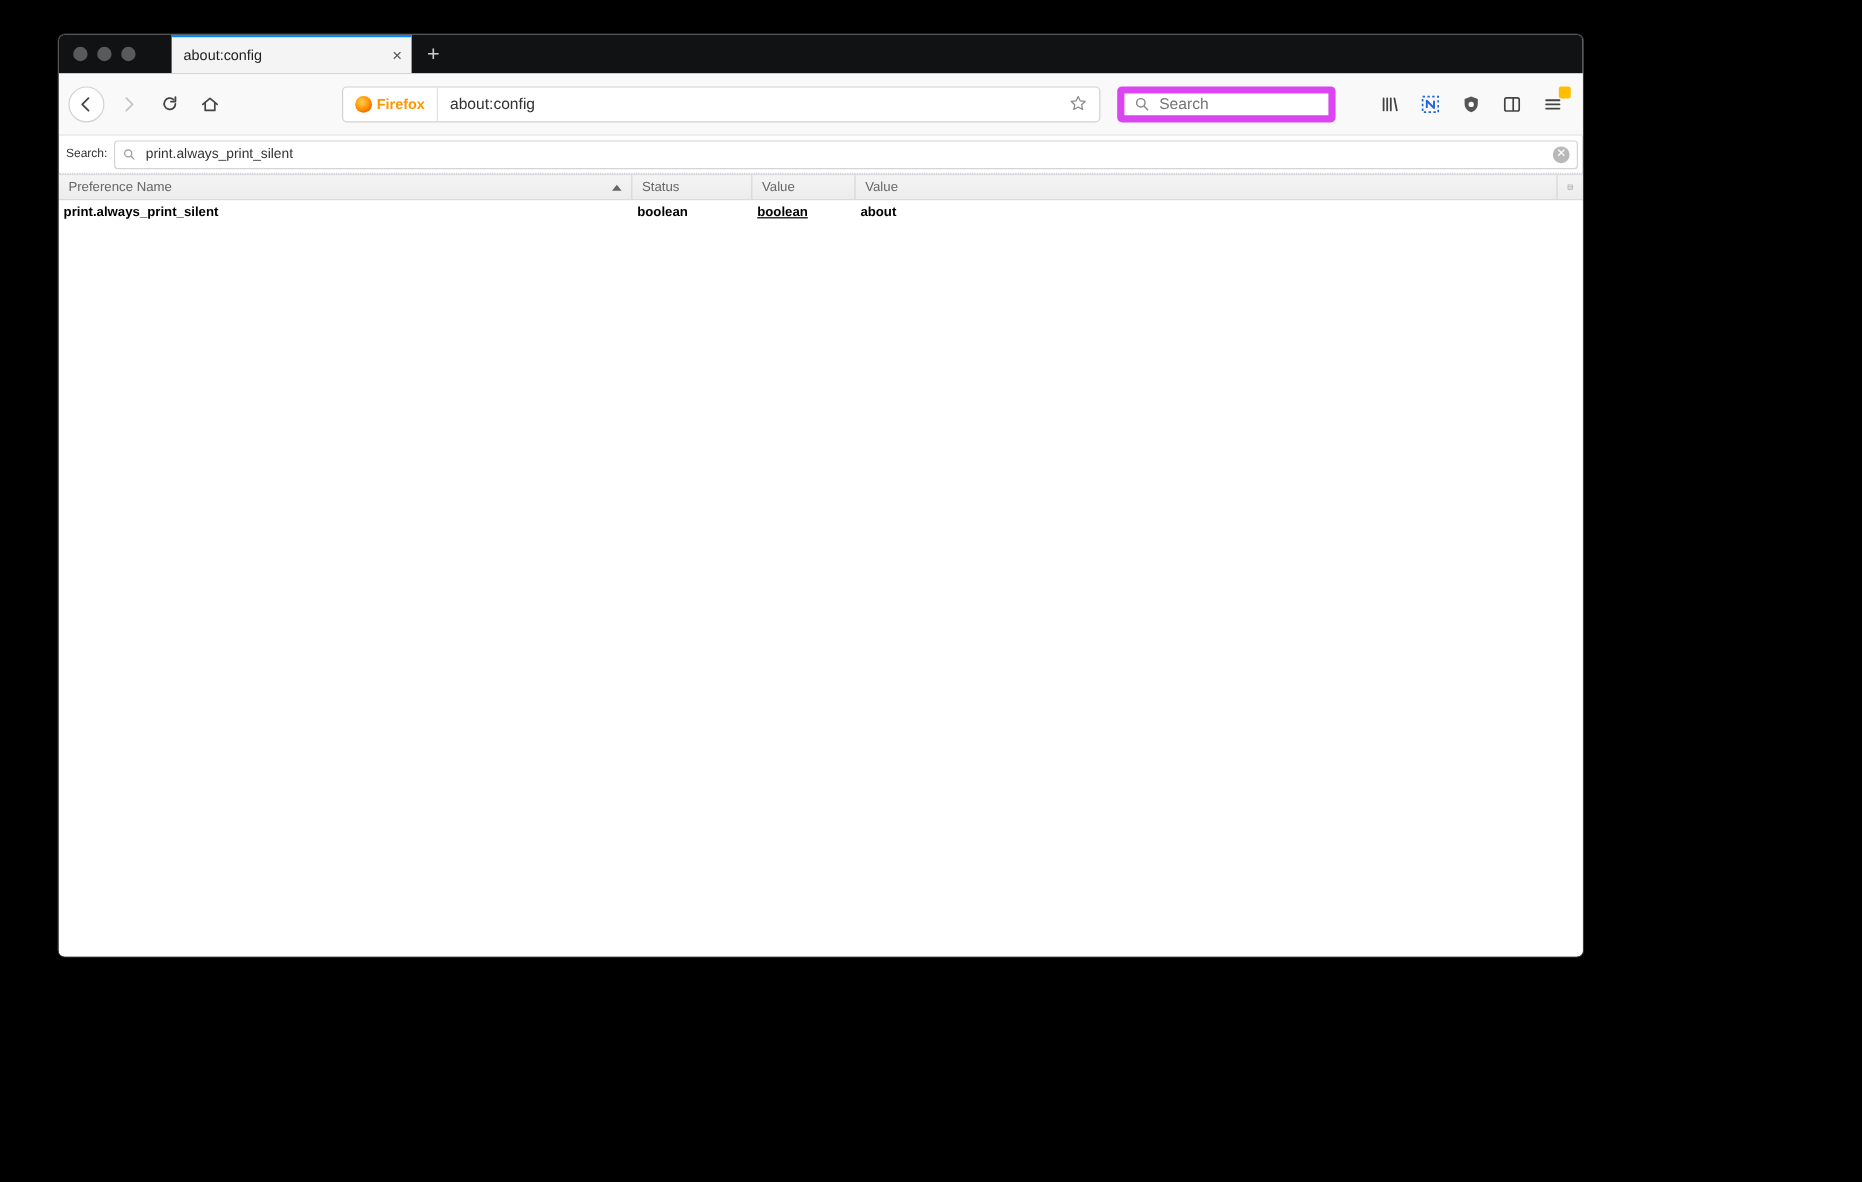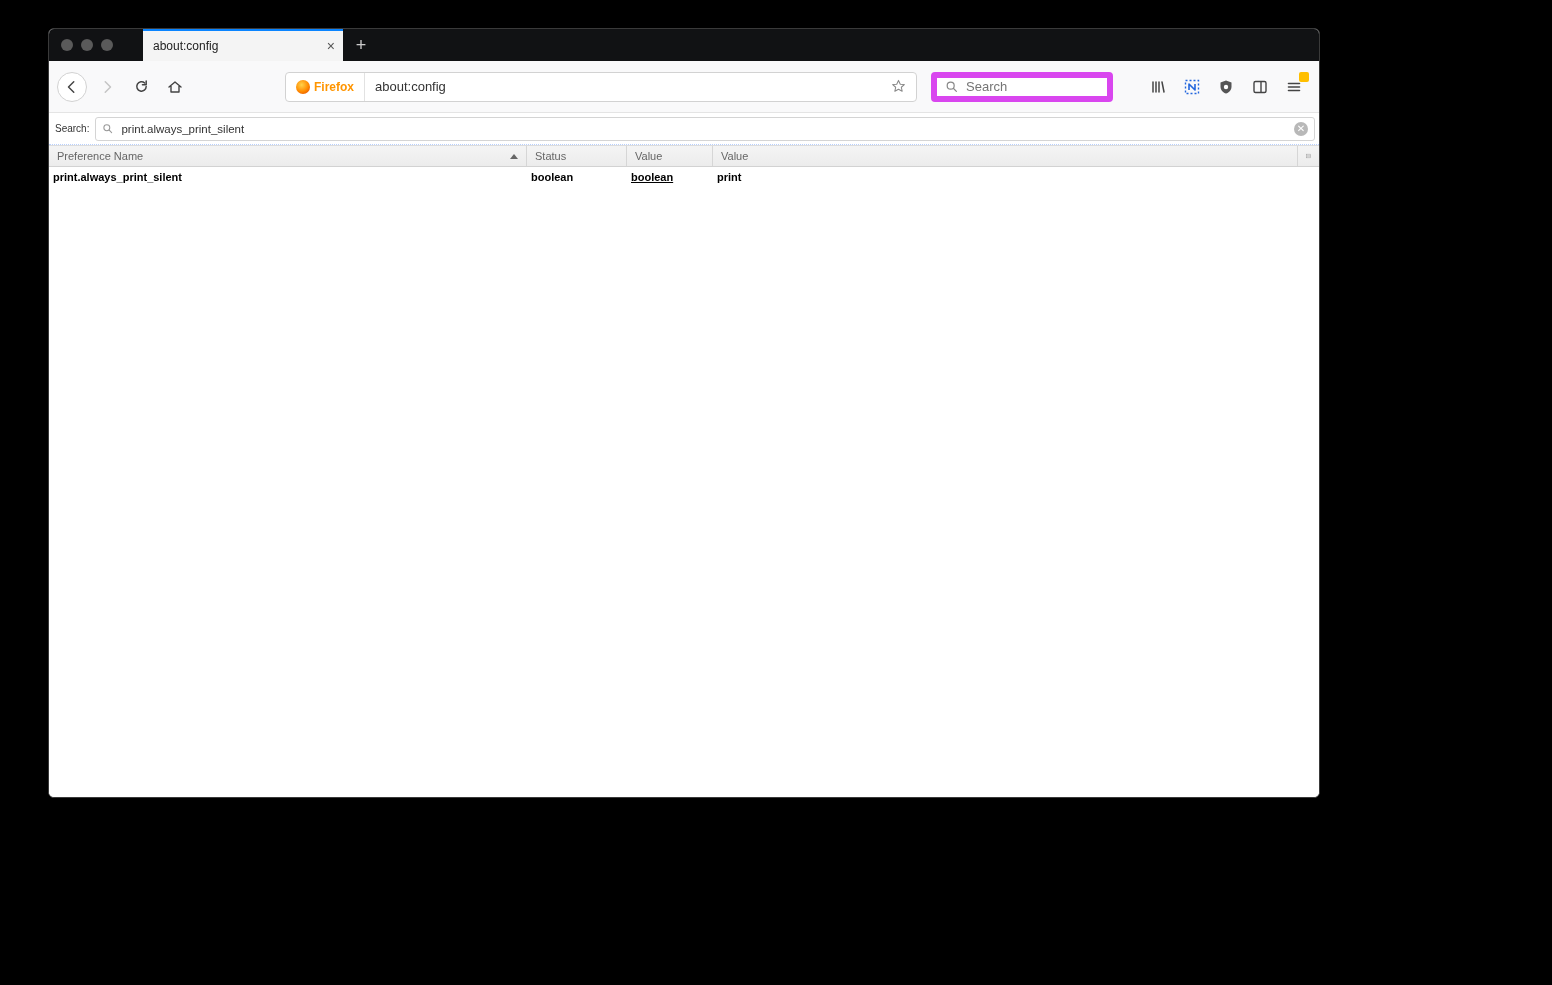--- a/index.html
+++ b/index.html
@@ -410,17 +410,17 @@
           <path d="M2 6h12M2 10h12" stroke="#888" stroke-width="1"></path>
         </svg>
     </div>
   </div>
 
   <div class="rows">
     <div class="row">
       <div class="c name">print.always_print_silent</div>
       <div class="c status">boolean</div>
       <div class="c type">boolean</div>
-      <div class="c value">print</div>
+      <div class="c value">about</div>
     </div>
   </div>
 
 </div>
 
 </body></html>

